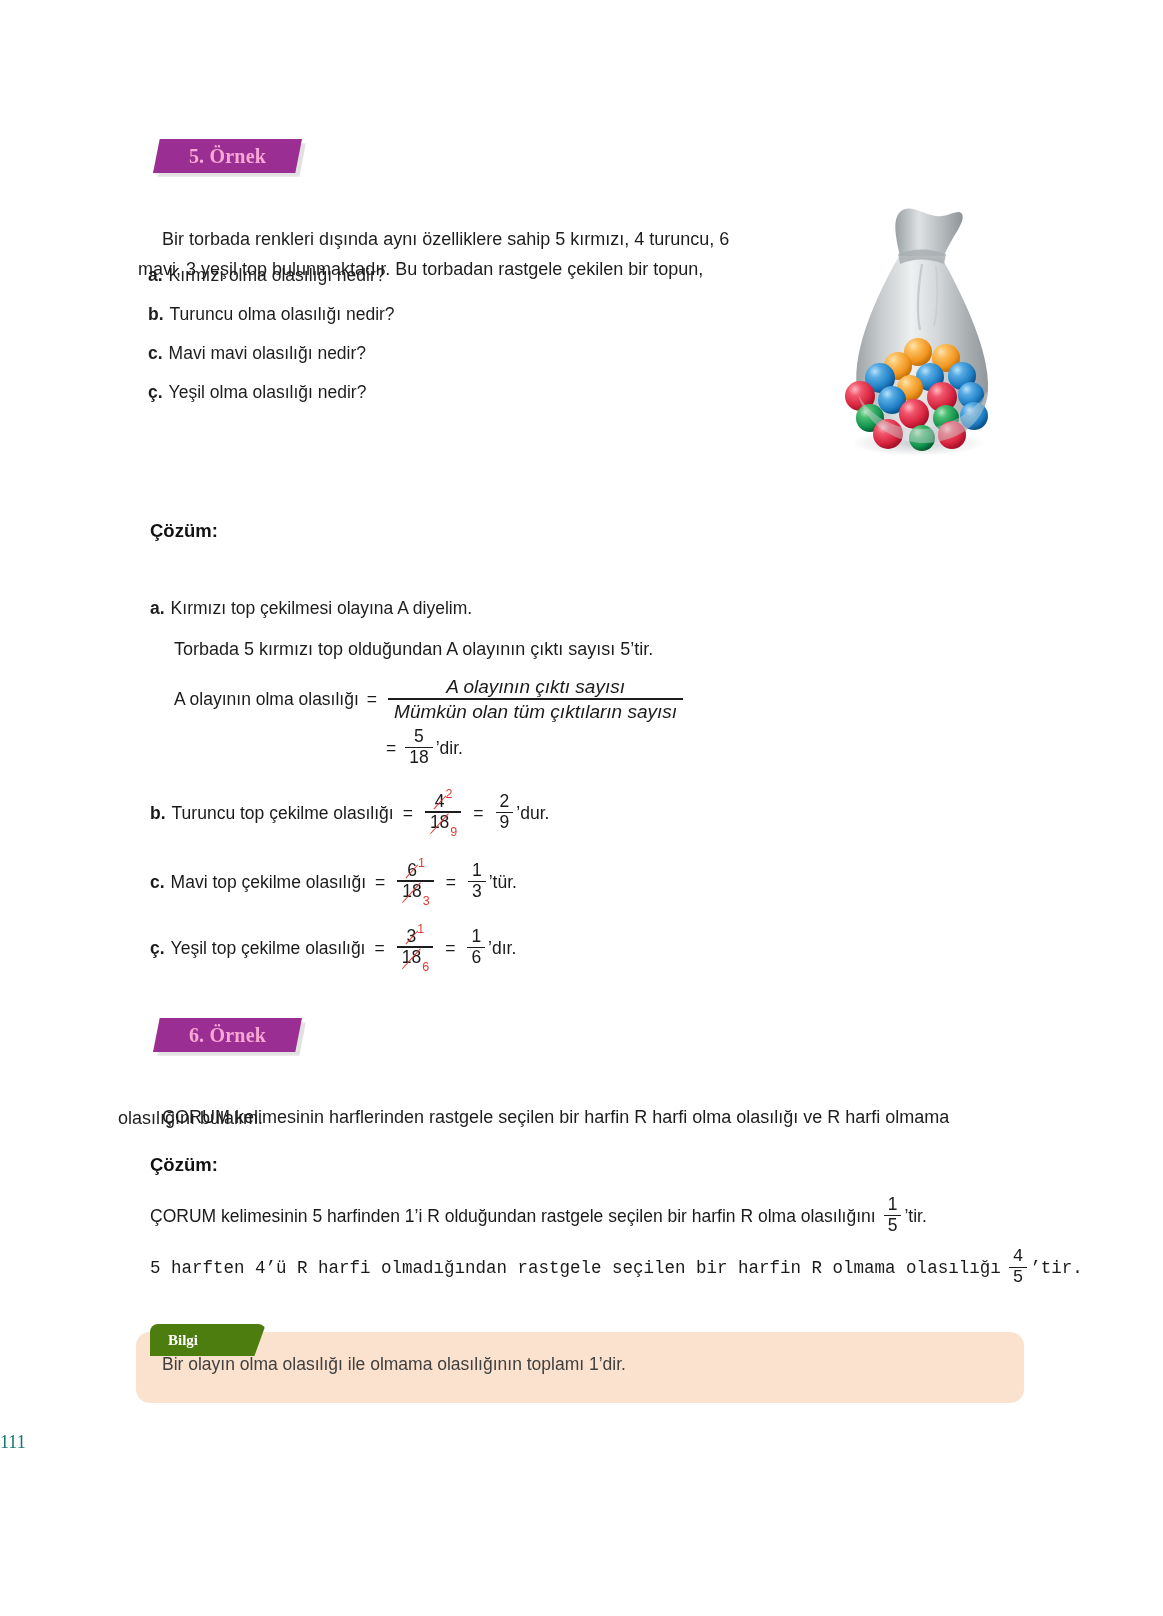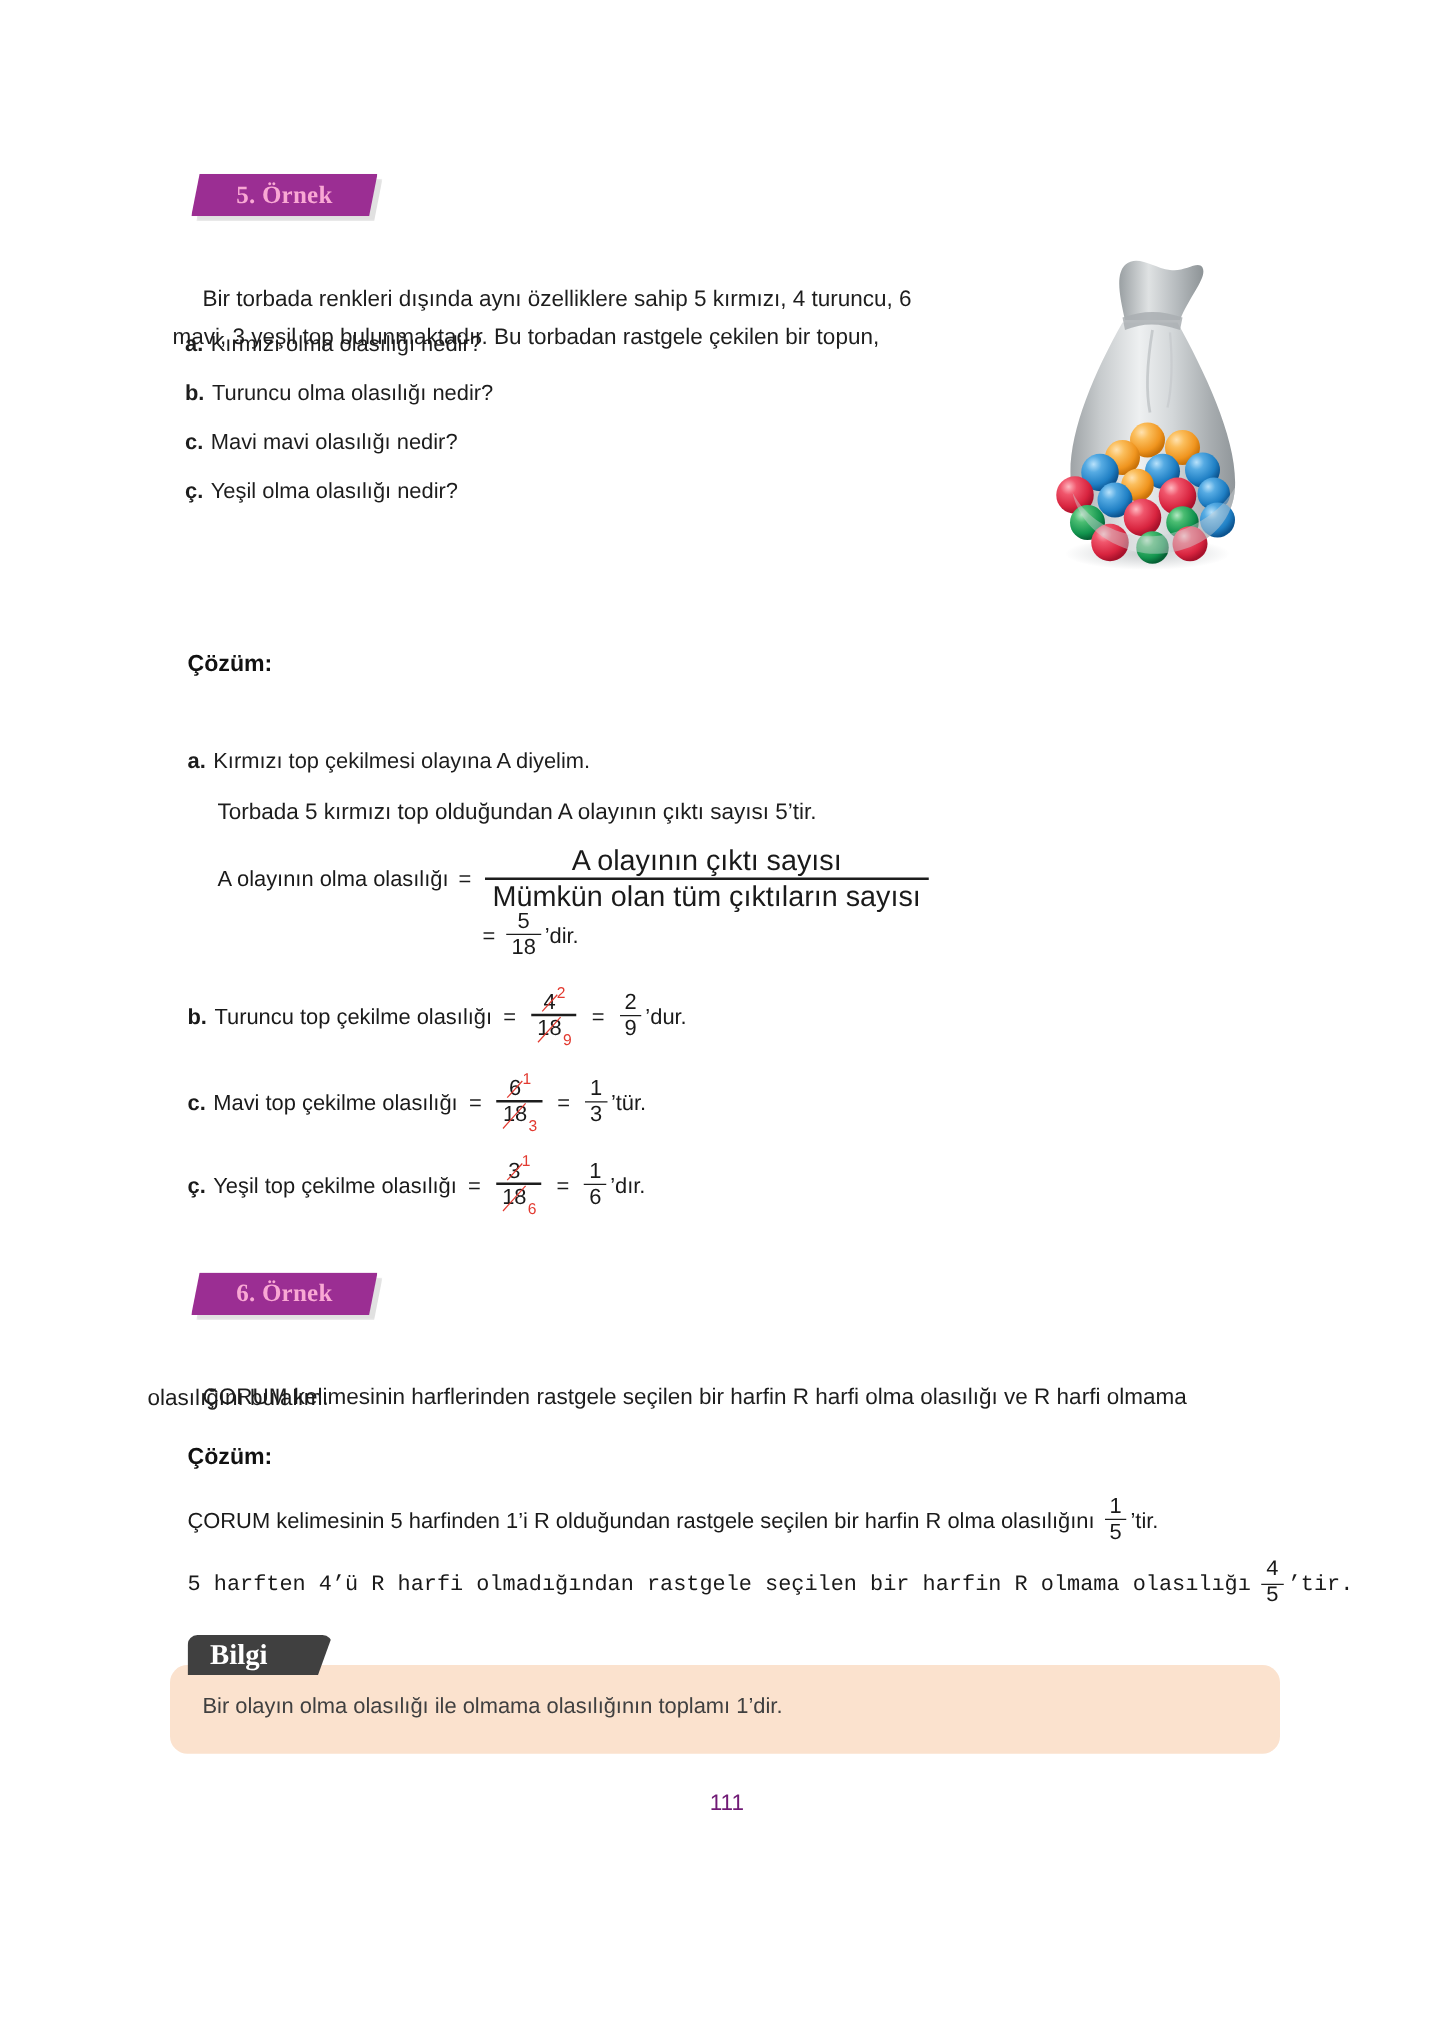--- a/index.html
+++ b/index.html
@@ -92,21 +92,21 @@
   .frac .den {
     padding: 1px 4px;
     font-size: 17.5px;
     white-space: nowrap;
   }
   .frac .bar {
     width: 100%;
     height: 1.7px;
     background: #1d1d1d;
   }
-  .frac.wide .num, .frac.wide .den { font-size: 23px; padding: 2px 6px; }
+  .frac.wide .num, .frac.wide .den { font-size: 19px; padding: 2px 6px; font-style: italic; }
 
   
   .cancel {
     position: relative;
     display: inline-block;
     padding: 0 1px;
   }
   .cancel::after {
     content: "";
     position: absolute;
@@ -137,48 +137,49 @@
   
   .bilgi-wrap { position: absolute; }
   .bilgi-body {
     position: absolute;
     background: #FBE2CE;
     border-radius: 14px;
   }
   .bilgi-tab {
     position: absolute;
     height: 32px;
-    background: #404040;
+    background: #4d7c0f;
     border-radius: 8px 8px 0 0;
     -webkit-clip-path: polygon(0% 0%, 100% 0%, 90% 100%, 0% 100%);
     clip-path: polygon(0% 0%, 100% 0%, 90% 100%, 0% 100%);
     display: flex;
     align-items: center;
     color: #ffffff;
     font-family: "Liberation Serif", serif;
     font-weight: 700;
-    font-size: 23px;
+    font-size: 15px;
     padding-left: 18px;
     box-sizing: border-box;
     z-index: 2;
+    margin-top: 16px;
   }
   .bilgi-text {
     position: absolute;
     font-size: 17.5px;
     color: #404040;
     z-index: 3;
   }
 
   
   .page-num {
     position: absolute;
     width: 100%;
-    text-align: center;
     font-size: 18px;
-    color: #701a75;
+    color: #0f766e;
+    font-family: Liberation Serif, serif;
   }
 
   
   .bag-wrap { position: absolute; }
 </style>
 </head>
 <body>
 
 <div class="page">
 

